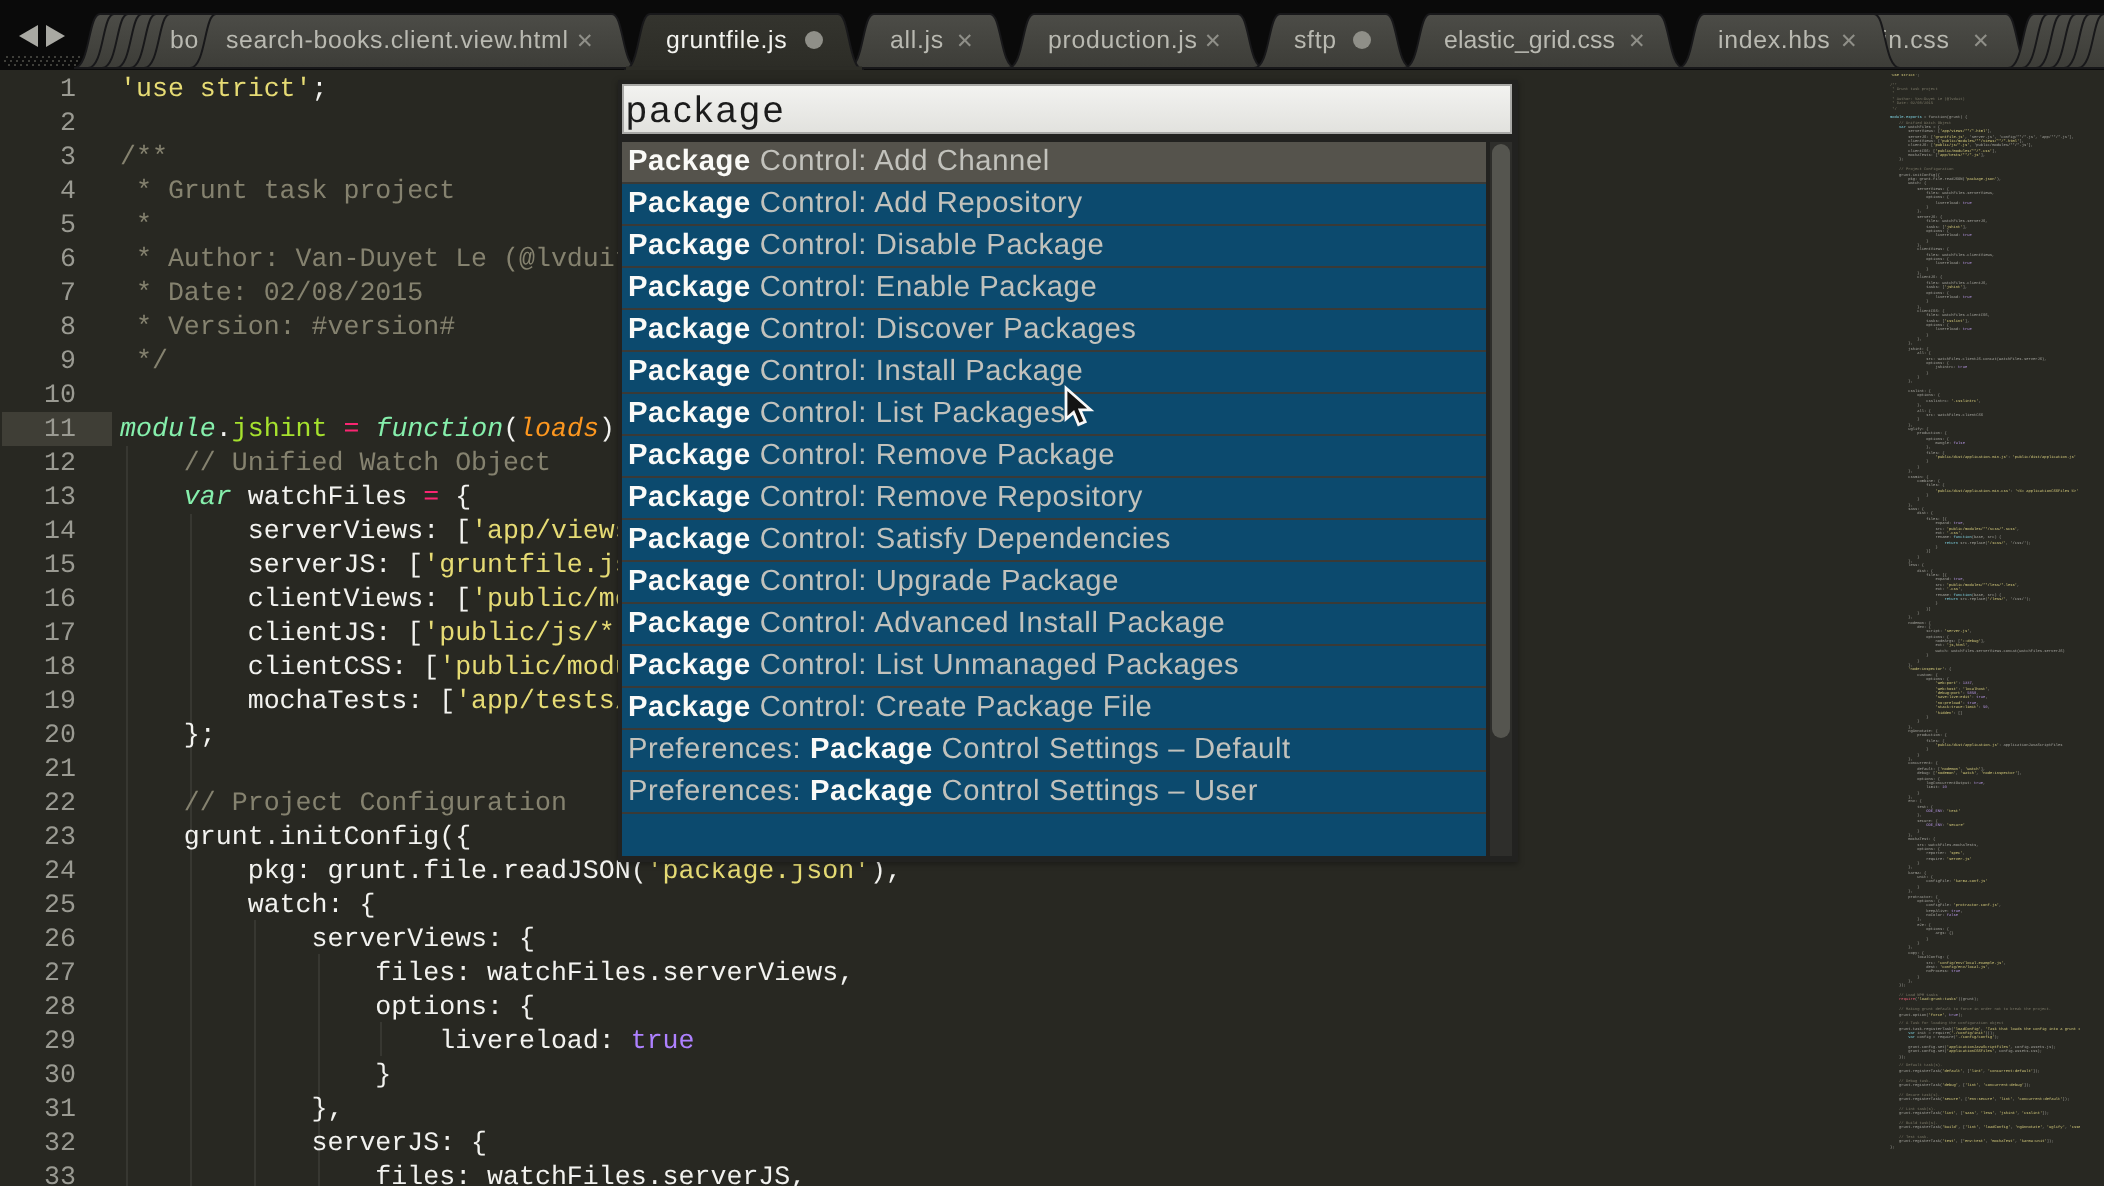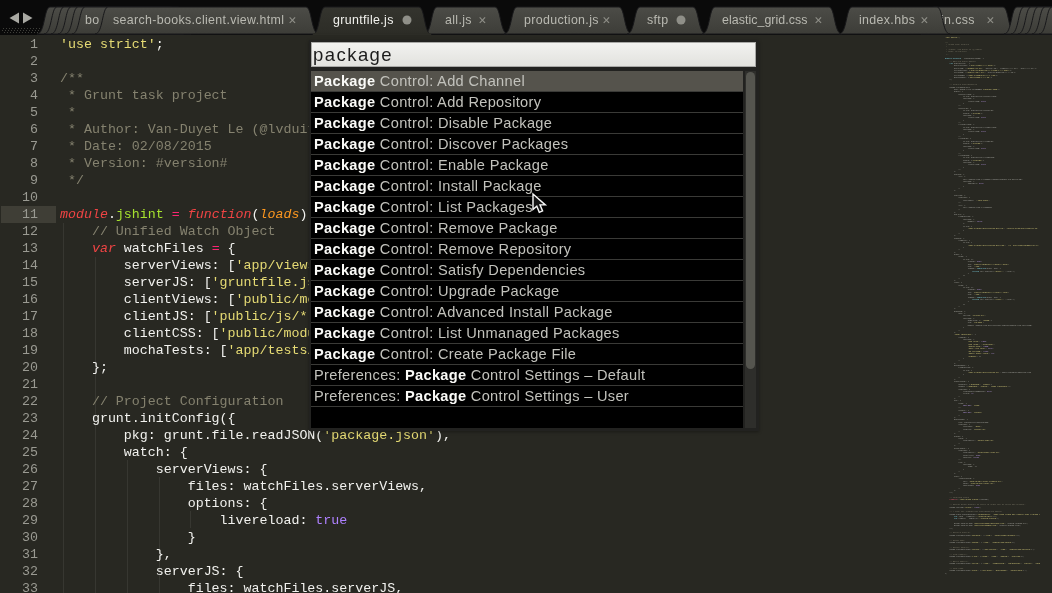--- a/index.html
+++ b/index.html
@@ -2,21 +2,21 @@
 <html><head>
 <meta charset="utf-8">
 <style>
   html,body{margin:0;padding:0;}
   body{width:1052px;height:593px;overflow:hidden;position:relative;background:#282822;font-family:"Liberation Sans",sans-serif;}
   .abs{position:absolute;}
   pre{margin:0;font-family:"Liberation Mono",monospace;}
   
   .st{color:#e6db74;} 
   .cm{color:#85826f;} 
-  .kw{color:#ef4444;font-style:italic;text-align:center;} 
+  .kw{color:#86efac;font-style:italic;text-align:center;} 
   .gr{color:#a6e22e;} 
   .pk{color:#f92672;} 
   .or{color:#fd971f;font-style:italic;} 
   .pu{color:#ae81ff;}
   #code{left:60px;top:36px;font-size:13.3px;line-height:17px;color:#f2f2ef;}
   #gutter{left:0;top:36px;width:38px;text-align:right;font-size:13.3px;line-height:17px;color:#9a9a92;}
   .guide{position:absolute;width:1px;background:rgba(255,255,255,0.07);}
   .row{height:20px;line-height:20px;border-bottom:1px solid #3a3a37;color:#c2c2bc;font-size:14.6px;letter-spacing:0.32px;padding-left:3px;white-space:nowrap;overflow:hidden;}
   .row b{color:#fafaf7;font-weight:bold;}
   .row.sel{background:#55534c;}
@@ -439,26 +439,26 @@
 
 <i class="mw">    </i><i class="mc">// Build task(s).</i>
 <i class="mw">    grunt.registerTask(</i><i class="ms">'build'</i><i class="mw">, [</i><i class="ms">'lint'</i><i class="mw">, </i><i class="ms">'loadConfig'</i><i class="mw">, </i><i class="ms">'ngAnnotate'</i><i class="mw">, </i><i class="ms">'uglify'</i><i class="mw">, </i><i class="ms">'cssmin'</i>
 
 <i class="mw">    </i><i class="mc">// Test task.</i>
 <i class="mw">    grunt.registerTask(</i><i class="ms">'test'</i><i class="mw">, [</i><i class="ms">'env:test'</i><i class="mw">, </i><i class="ms">'mochaTest'</i><i class="mw">, </i><i class="ms">'karma:unit'</i><i class="mw">]);</i>
 <i class="mw">};</i></pre>
 
   <div id="palette" class="abs" style="left:309px;top:40px;width:450px;height:391px;background:#222220;box-shadow:0 1px 3px rgba(0,0,0,0.35);">
     <div class="abs" style="left:2px;top:2px;width:442px;height:23px;background:linear-gradient(#f2f2f0,#e2e2de);border:1px solid #a8a8a6;color:#1c1c1c;font-size:18.5px;letter-spacing:1.45px;padding-left:1px;line-height:23px;">package</div>
-    <div class="abs" style="left:2px;top:31px;width:432px;height:357px;background:#000000;">
+    <div class="abs" style="left:2px;top:31px;width:432px;height:357px;background:#0c4a6e;">
       <div class="row sel"><b>Package</b> Control: Add Channel</div>
       <div class="row"><b>Package</b> Control: Add Repository</div>
       <div class="row"><b>Package</b> Control: Disable Package</div>
+      <div class="row"><b>Package</b> Control: Enable Package</div>
       <div class="row"><b>Package</b> Control: Discover Packages</div>
-      <div class="row"><b>Package</b> Control: Enable Package</div>
       <div class="row"><b>Package</b> Control: Install Package</div>
       <div class="row"><b>Package</b> Control: List Packages</div>
       <div class="row"><b>Package</b> Control: Remove Package</div>
       <div class="row"><b>Package</b> Control: Remove Repository</div>
       <div class="row"><b>Package</b> Control: Satisfy Dependencies</div>
       <div class="row"><b>Package</b> Control: Upgrade Package</div>
       <div class="row"><b>Package</b> Control: Advanced Install Package</div>
       <div class="row"><b>Package</b> Control: List Unmanaged Packages</div>
       <div class="row"><b>Package</b> Control: Create Package File</div>
       <div class="row">Preferences: <b>Package</b> Control Settings – Default</div>

